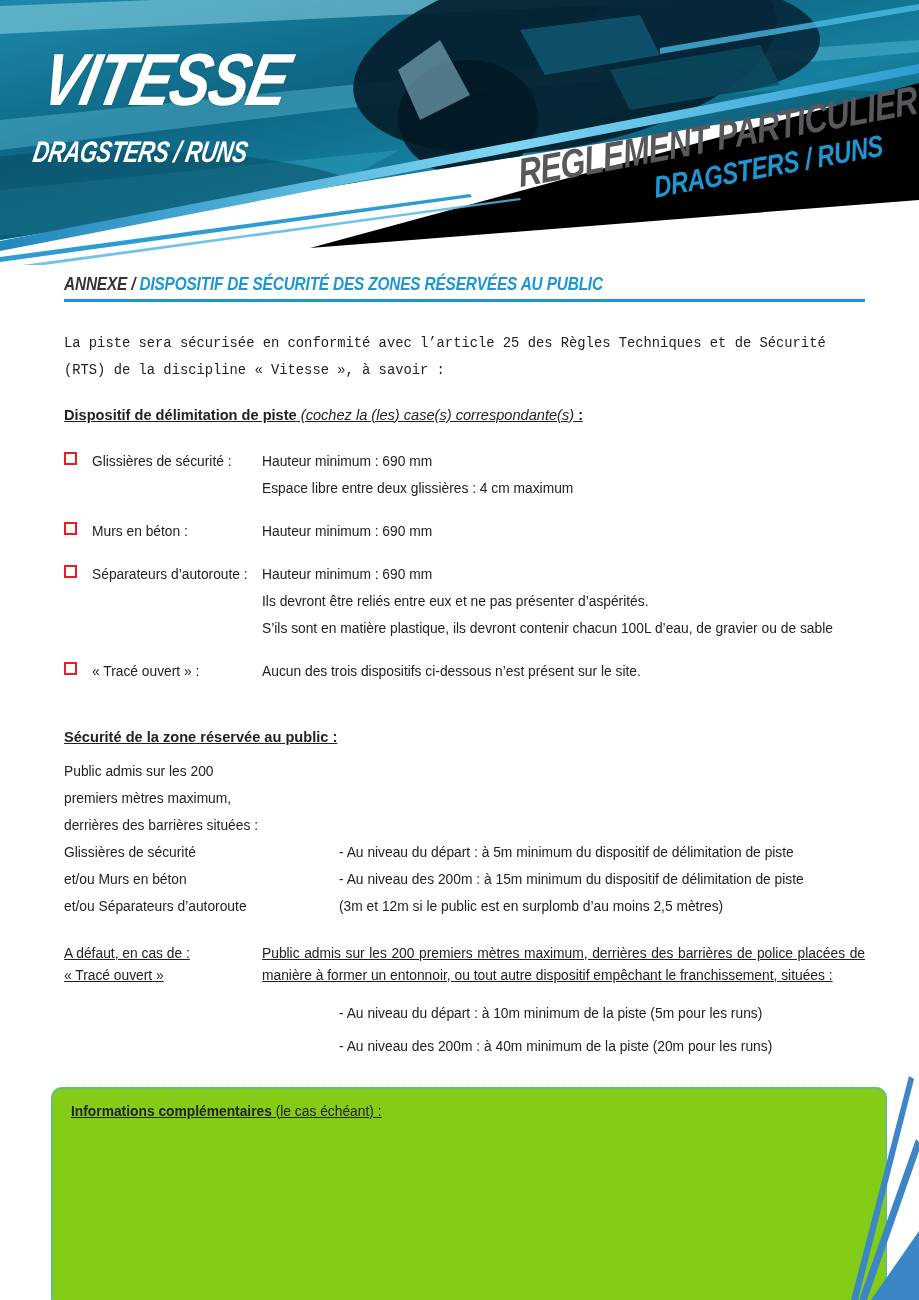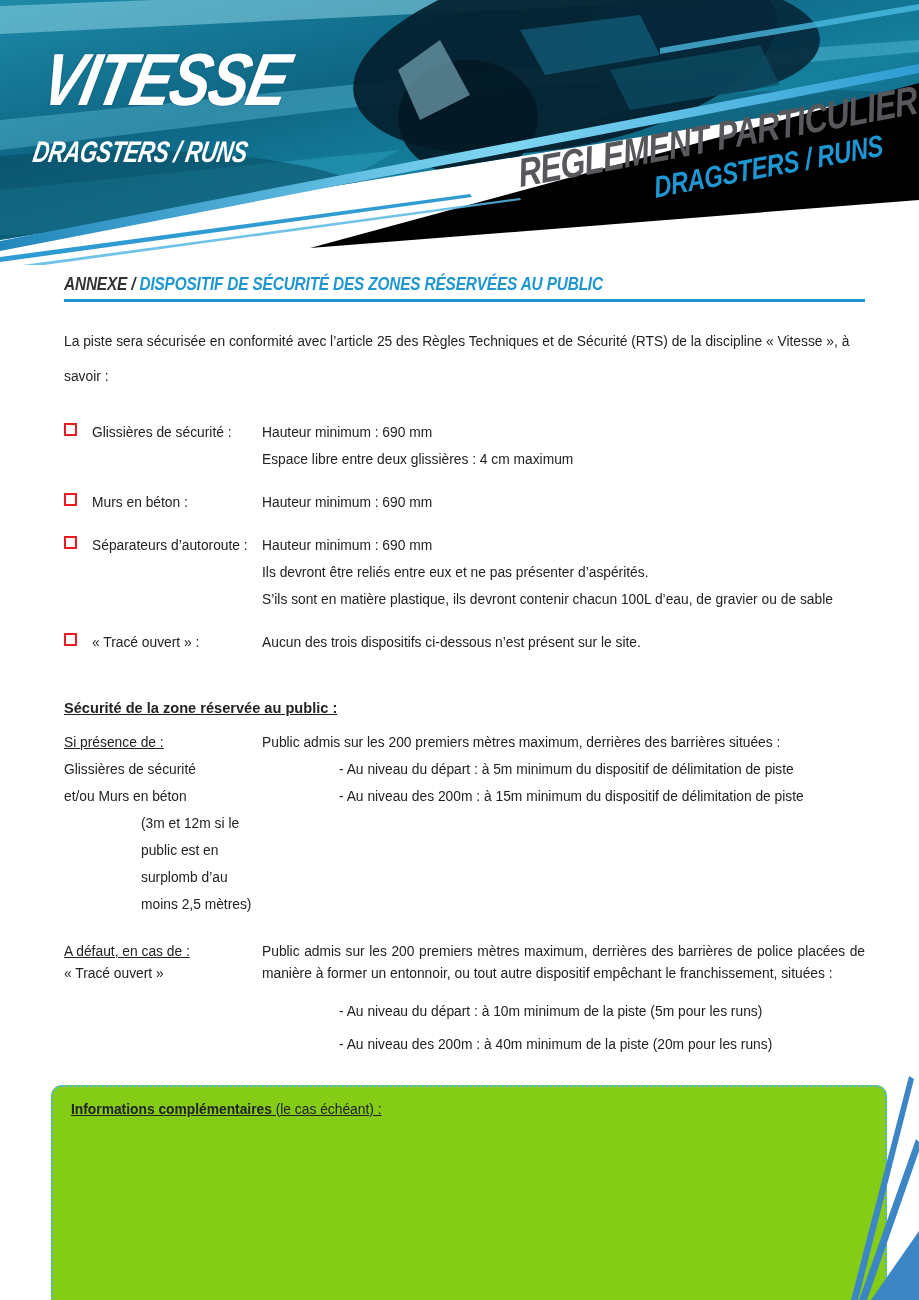--- a/index.html
+++ b/index.html
@@ -48,21 +48,21 @@
 
   
   .main{position:relative;padding:0 54px 0 64px;}
   .annexe{
     margin-top:9px;font-size:17.5px;font-weight:bold;font-style:italic;
     letter-spacing:-.2px;white-space:nowrap;
     transform:scale(.88,1.05);transform-origin:left center;color:#333;
   }
   .annexe .blue{color:var(--accent);}
   .rule{margin-top:4px;height:2.5px;background:var(--accent);border:0;}
-  .intro{margin-top:22px;font-size:13.8px;line-height:35px;max-width:812px;}
+  .intro{margin-top:28px;font-size:13.8px;line-height:27px;max-width:812px;font-family:Liberation Mono, monospace;}
 
   .sec-heading{margin-top:23px;font-size:14.6px;font-weight:bold;}
   .sec-heading .u{text-decoration:underline;}
   .sec-heading .it{font-weight:normal;font-style:italic;}
   .sec-heading .bc{font-weight:bold;}
 
   .cbrow{display:grid;grid-template-columns:28px 170px auto;align-items:start;margin-top:16px;}
   .cbrow.first{margin-top:25px;}
   .checkbox{
     width:13px;height:13px;margin-top:4px;display:inline-block;
@@ -70,21 +70,21 @@
   }
   .cblabel{font-size:13.8px;line-height:27px;}
   .cbdetails{font-size:13.8px;line-height:27px;}
 
   .h2{margin-top:44px;font-size:14.6px;font-weight:bold;text-decoration:underline;}
   .secrow{display:grid;grid-template-columns:198px auto;font-size:13.8px;line-height:27px;}
   .secrow.firstrow{margin-top:13px;}
   .ul{text-decoration:underline;}
   .indent{padding-left:77px;}
 
-  .fallback{display:grid;grid-template-columns:198px auto;margin-top:23px;font-size:13.8px;line-height:22px;}
+  .fallback{display:grid;grid-template-columns:198px auto;margin-top:23px;font-size:13.8px;line-height:22px;text-decoration:underline;}
   .fallback .left div{line-height:22px;}
   .fallback .para{text-align:justify;max-width:612px;}
   .bullets{margin-top:13px;font-size:13.8px;line-height:27px;}
   .bullets div{margin-left:275px;margin-top:6px;}
 
   .infobox{
     position:relative;margin:27px 0 0 -13px;width:836px;height:238px;
     border:2px dotted var(--dotted);border-radius:11px;background:#84cc16;
     padding:15px 18px;
   }
@@ -157,20 +157,21 @@
     </div>
   </div>
 
   <div class="main">
 
     <div class="annexe"><span>ANNEXE /</span> <span class="blue">DISPOSITIF DE SÉCURITÉ DES ZONES RÉSERVÉES AU PUBLIC</span></div>
     <div class="rule"></div>
 
     <p class="intro">La piste sera sécurisée en conformité avec l’article 25 des Règles Techniques et de Sécurité (RTS) de la discipline « Vitesse », à savoir :</p>
 
+    <div class="sec-heading"><span class="u"><span>Dispositif de délimitation de piste</span><span class="it"> (cochez la (les) case(s) correspondante(s)</span><span class="bc"> :</span></span></div>
 
     <div class="cbrow first">
       <span class="checkbox"></span>
       <span class="cblabel">Glissières de sécurité :</span>
       <div class="cbdetails">
         <div>Hauteur minimum : 690 mm</div>
         <div>Espace libre entre deux glissières : 4 cm maximum</div>
       </div>
     </div>
 
@@ -196,32 +197,32 @@
       <span class="checkbox"></span>
       <span class="cblabel">« Tracé ouvert » :</span>
       <div class="cbdetails">
         <div>Aucun des trois dispositifs ci-dessous n’est présent sur le site.</div>
       </div>
     </div>
 
     <div class="h2">Sécurité de la zone réservée au public :</div>
 
     <div class="secrow firstrow">
-      <div class="ul">Si présence de :</div>
       <div>Public admis sur les 200 premiers mètres maximum, derrières des barrières situées :</div>
     </div>
     <div class="secrow">
       <div>Glissières de sécurité</div>
       <div class="indent">- Au niveau du départ : à 5m minimum du dispositif de délimitation de piste</div>
     </div>
     <div class="secrow">
       <div>et/ou Murs en béton</div>
       <div class="indent">- Au niveau des 200m : à 15m minimum du dispositif de délimitation de piste</div>
     </div>
     <div class="secrow">
+      <div>et/ou Séparateurs d’autoroute</div>
       <div class="indent">(3m et 12m si le public est en surplomb d’au moins 2,5 mètres)</div>
     </div>
 
     <div class="fallback">
       <div class="left">
         <div class="ul">A défaut, en cas de :</div>
         <div>« Tracé ouvert »</div>
       </div>
       <div class="para">Public admis sur les 200 premiers mètres maximum, derrières des barrières de police placées de manière à former un entonnoir, ou tout autre dispositif empêchant le franchissement, situées :</div>
     </div>

